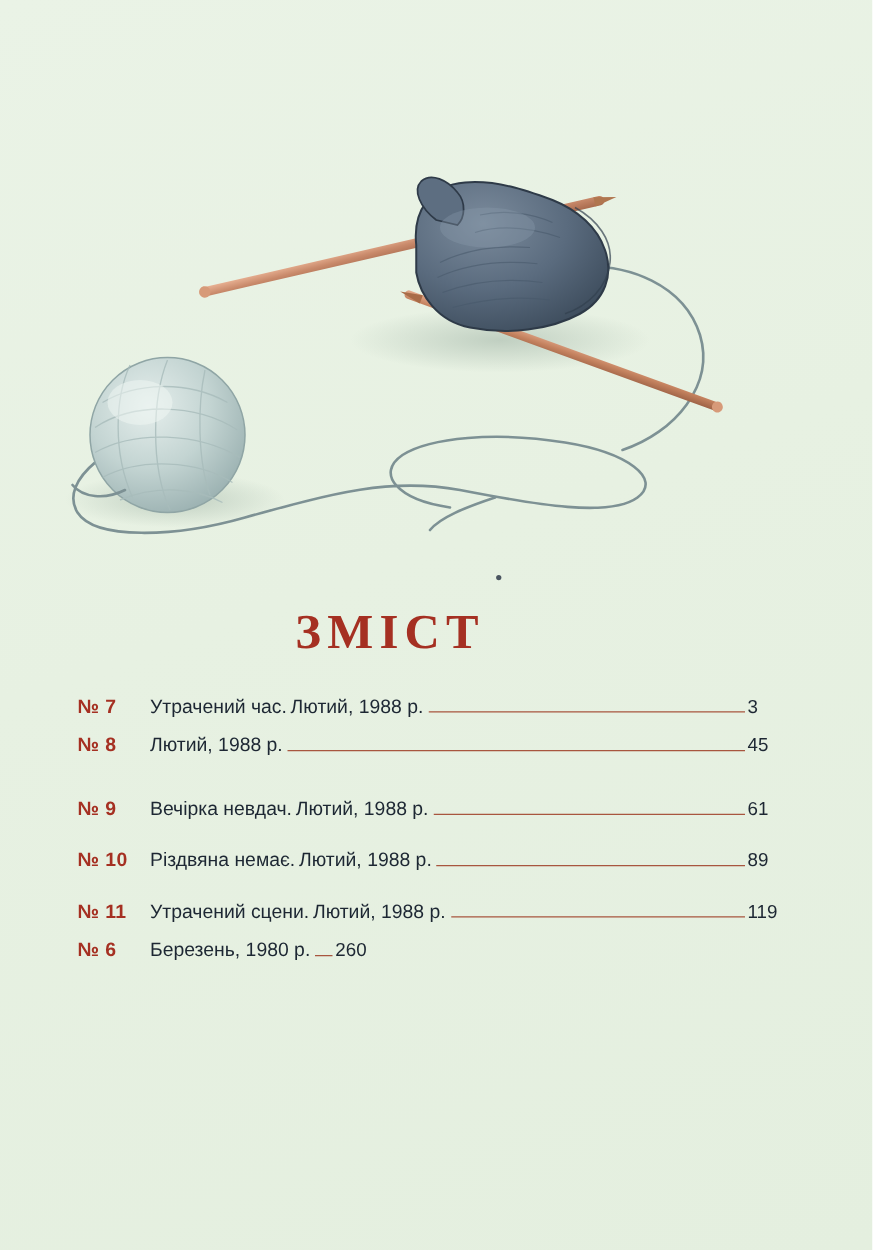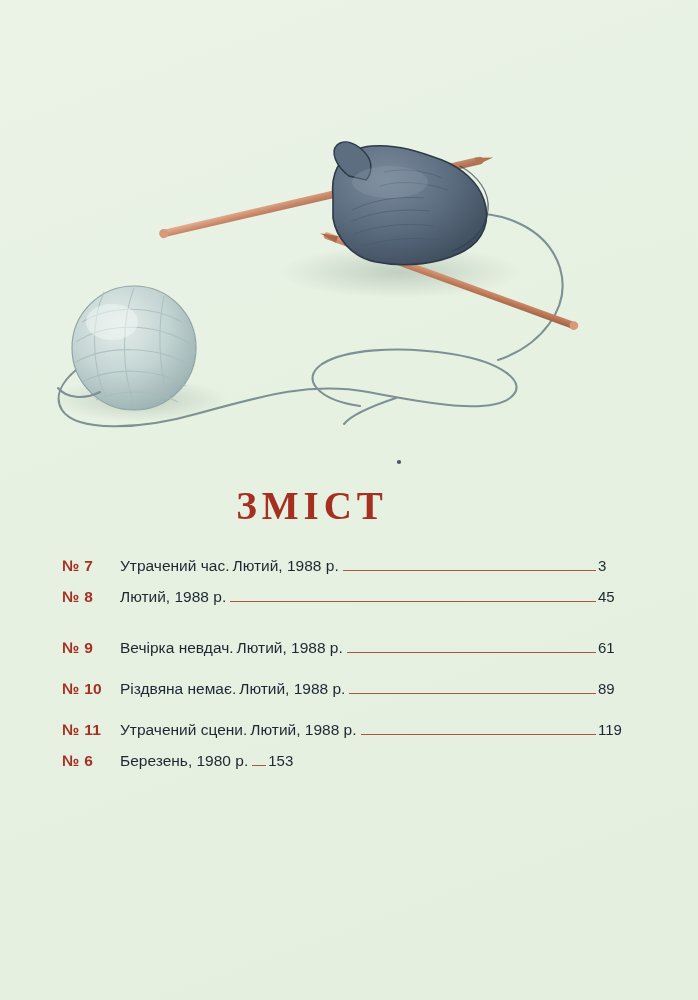--- a/index.html
+++ b/index.html
@@ -262,17 +262,17 @@
       <span class="toc-text">Утрачений сцени.</span>
       <span class="toc-date">Лютий, 1988 р.</span>
       <span class="toc-lead"></span>
       <span class="toc-page">119</span>
     </div>
 
     <div class="toc-row short">
       <span class="toc-num">№ 6</span>
       <span class="toc-date">Березень, 1980 р.</span>
       <span class="toc-lead"></span>
-      <span class="toc-page">153</span>
+      <span class="toc-page">260</span>
     </div>
 
   </div>
 </div>
 
 </body></html>

